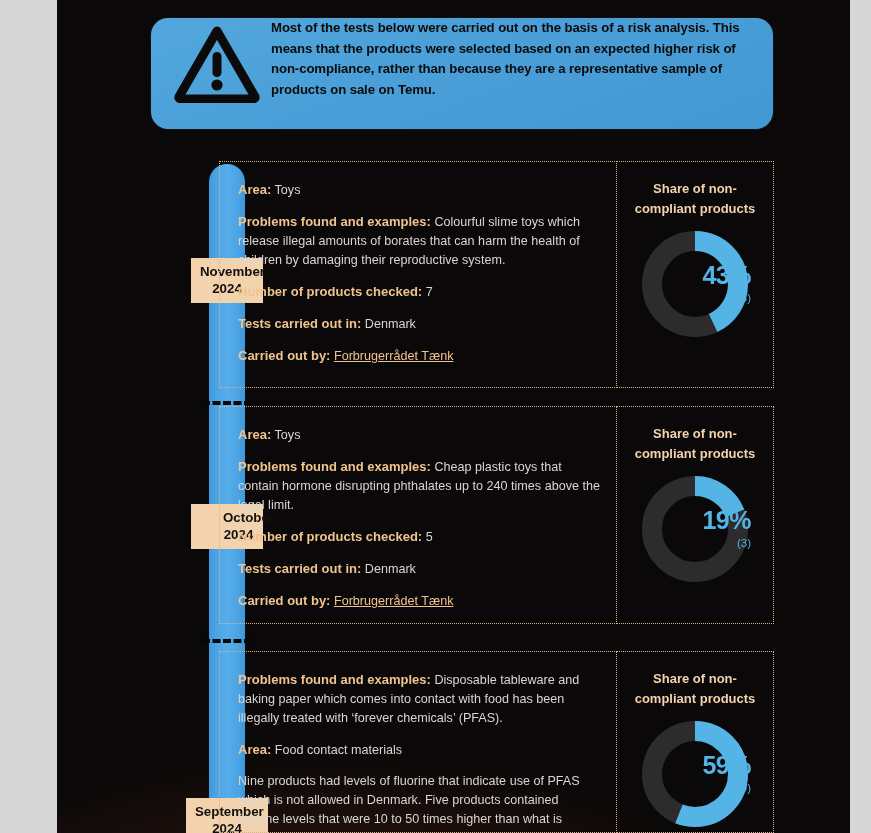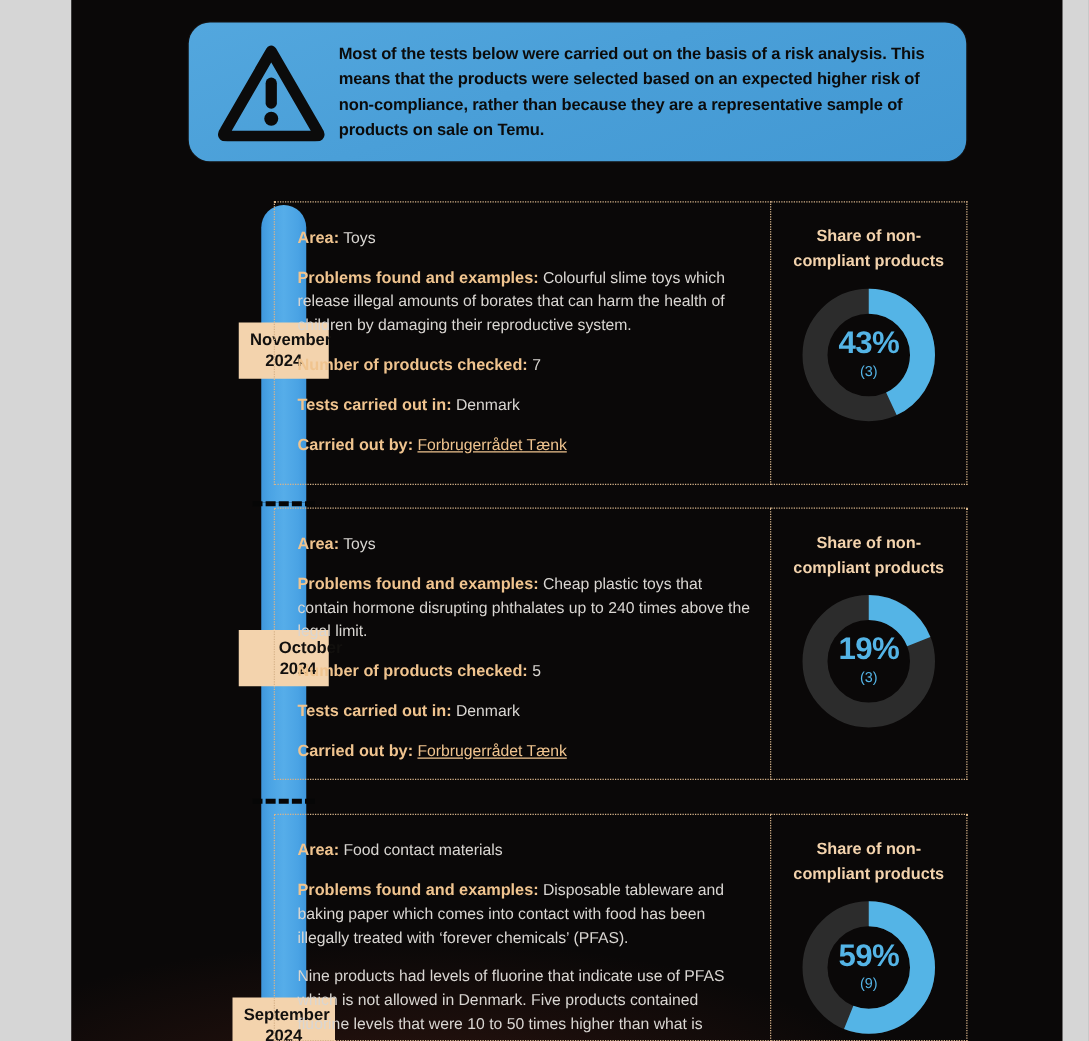--- a/index.html
+++ b/index.html
@@ -29,21 +29,21 @@
       #0a0808;
     overflow: hidden;
   }
 
   
   #alert {
     position: absolute; left: 94px; top: 18px;
     width: 622px; height: 111px;
     border-radius: 17px;
     background: linear-gradient(160deg, #53a7de 0%, #4a9fd8 45%, #4298d3 100%);
-    display: flex; align-items: center;
+    display: flex; 
     padding: 0 14px 0 20px;
     box-shadow: 0 0 0 1px rgba(255,255,255,0.04);
   }
   #alert .tri-wrap {
     flex: 0 0 auto; width: 92px; height: 92px;
     display: flex; align-items: center; justify-content: center;
     margin-right: 8px;
   }
   #alert .alert-text {
     color: #0b0b0b;
@@ -140,21 +140,21 @@
   }
   .donut-wrap {
     position: relative;
     width: 112px; height: 112px;
     margin: 0 auto;
   }
   .donut-wrap svg { display: block; }
   .donut-center {
     position: absolute; left: 0; right: 0; top: 50%;
     transform: translateY(-50%);
-    text-align: center;
+    text-align: right;
     pointer-events: none;
   }
   .donut-pct {
     color: #54b4e6;
     font-weight: 700;
     font-size: 25px;
     line-height: 25px;
     letter-spacing: -0.5px;
   }
   .donut-sub {
@@ -276,26 +276,26 @@
             <div class="donut-pct">19%</div>
             <div class="donut-sub">(3)</div>
           </div>
         </div>
       </div>
     </div>
 
     <div class="card c3">
       <div class="card-body">
         <p class="field">
+          <span class="k">Problems found and examples:</span>
+          <span class="v">Disposable tableware and baking paper which comes into contact with food has been illegally treated with ‘forever chemicals’ (PFAS).</span>
+        </p>
+        <p class="field">
           <span class="k">Area:</span>
           <span class="v">Food contact materials</span>
-        </p>
-        <p class="field">
-          <span class="k">Problems found and examples:</span>
-          <span class="v">Disposable tableware and baking paper which comes into contact with food has been illegally treated with ‘forever chemicals’ (PFAS).</span>
         </p>
         <p class="para">Nine products had levels of fluorine that indicate use of PFAS which is not allowed in Denmark. Five products contained fluorine levels that were 10 to 50 times higher than what is allowed in paper and cardboard in direct contact with food.</p>
       </div>
       <div class="card-chart">
         <div class="chart-title">Share of non-compliant products</div>
         <div class="donut-wrap">
           <svg width="112" height="112" viewBox="0 0 112 112" aria-hidden="true">
             <circle cx="56" cy="56" r="43" fill="none" stroke="#2c2c2c" stroke-width="20"></circle>
             <circle class="donut-arc" cx="56" cy="56" r="43" fill="none" stroke="#54b4e6" stroke-width="20" transform="rotate(-90 56 56)" stroke-dasharray="151.30 118.88"></circle>
           </svg>

